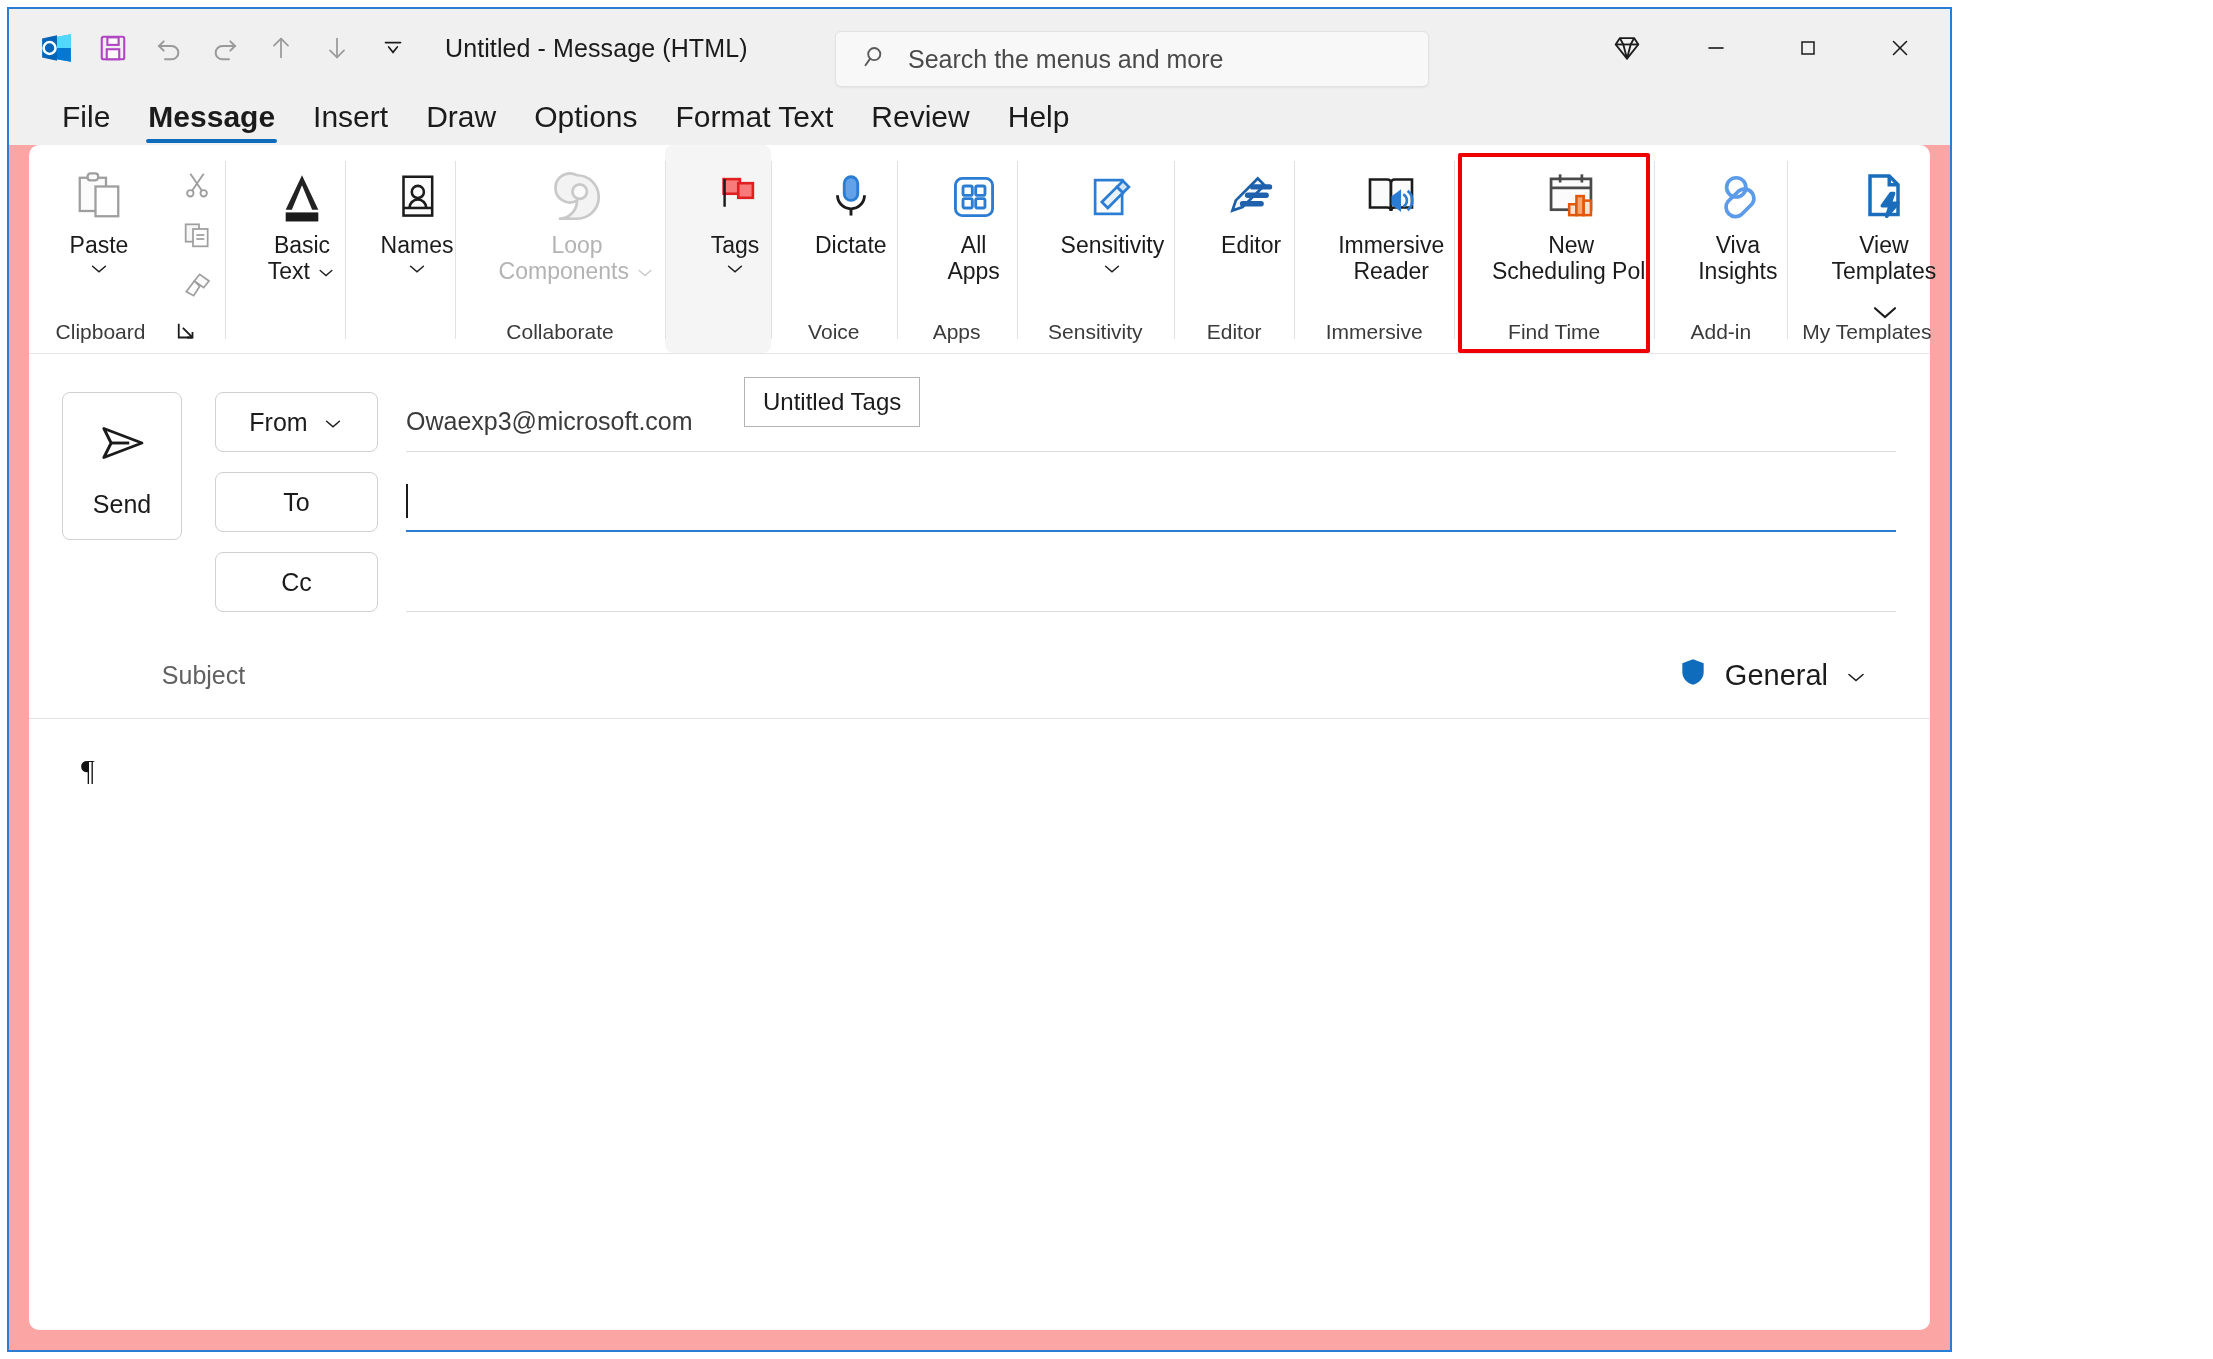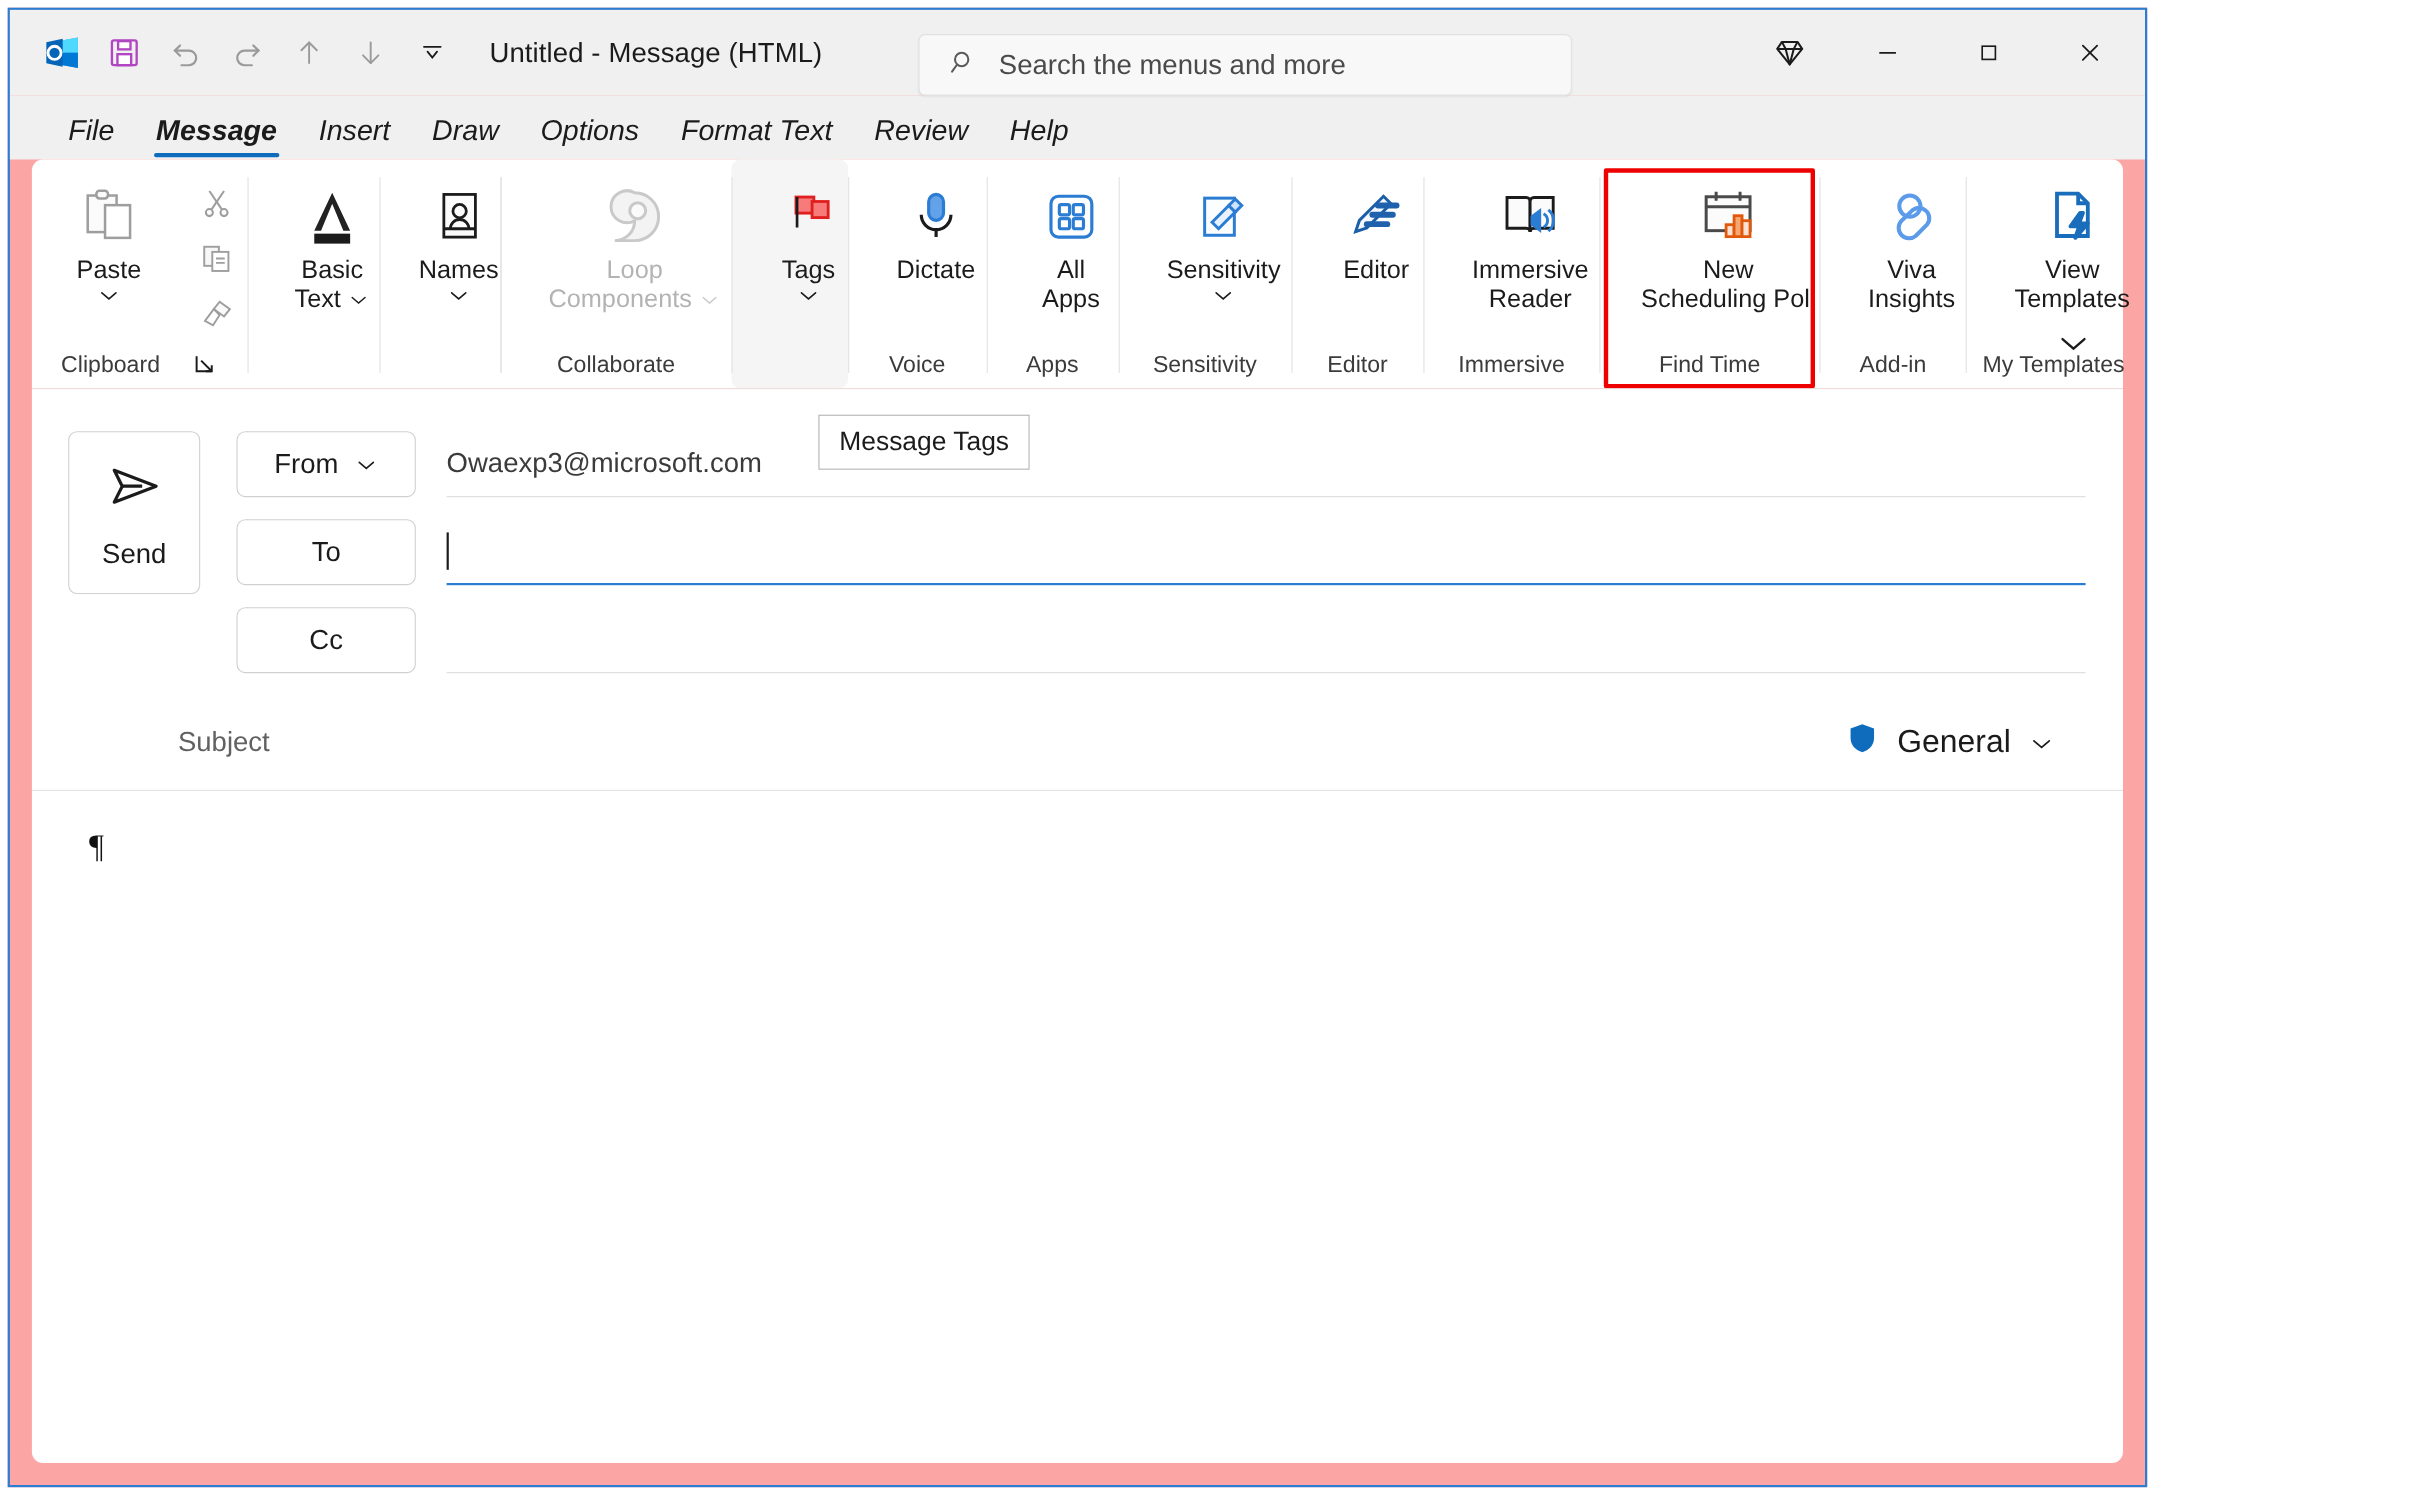--- a/index.html
+++ b/index.html
@@ -61,24 +61,23 @@
 
   
   .tabstrip {
     height: 58px; flex: 0 0 58px;
     background: #f0f0f0;
     display: flex; align-items: flex-end;
     padding-left: 34px;
   }
   .tab {
     position: relative;
-    font-size: 26px; color: #1b1b1b;
+    font-size: 30px; color: #1b1b1b;
     padding: 0 19px 11px 19px;
     white-space: nowrap;
-    font-style: italic;
   }
   .tab.active { font-weight: bold; }
   .tab.active::after {
     content: ""; position: absolute;
     left: 17px; right: 17px; bottom: 2px;
     height: 4px; background: #0f6cbd; border-radius: 2px;
   }
 
   
   .ribbon {
@@ -663,21 +662,21 @@
 
     <div class="ribbon-collapse">
       <span>
         <svg width="30" height="18" viewBox="0 0 24 14" fill="none" stroke="#1b1b1b" stroke-width="1.7" stroke-linecap="round">
             <path d="M4 4 L12 11 L20 4"></path>
           </svg>
       </span>
     </div>
   </div>
 
-  <div class="tooltip">Message Tags</div>
+  <div class="tooltip">Untitled Tags</div>
 
   <div class="compose">
     <div class="hdr">
       <div class="send-col">
         <div class="send-btn">
           <span>
             <svg width="58" height="58" viewBox="0 0 32 32" fill="none" stroke="#1b1b1b" stroke-width="1.6" stroke-linejoin="round">
               <path d="M6 8 L27 16 L6 24 L10 16 Z"></path>
               <path d="M10 16 H20"></path>
             </svg>

